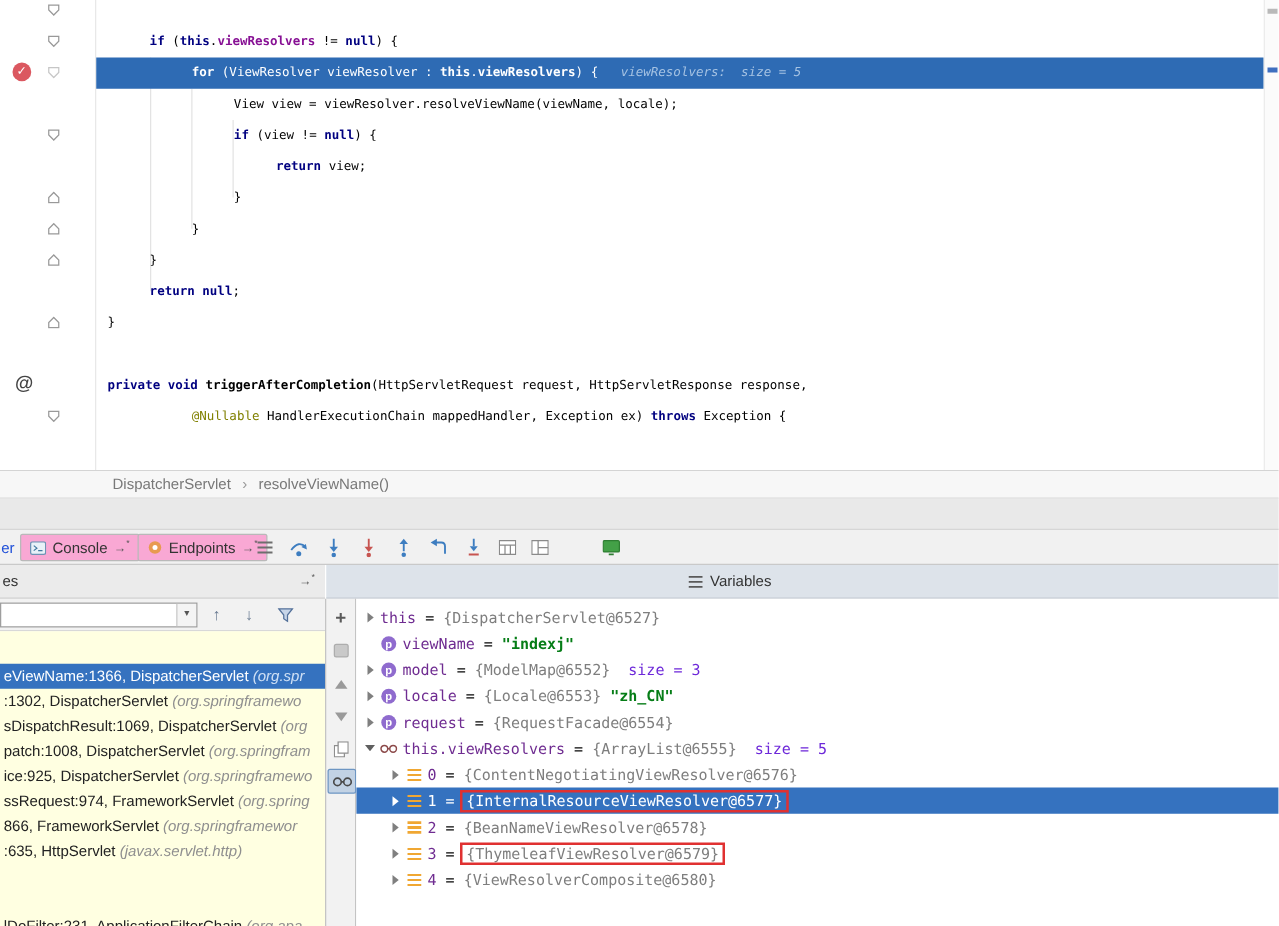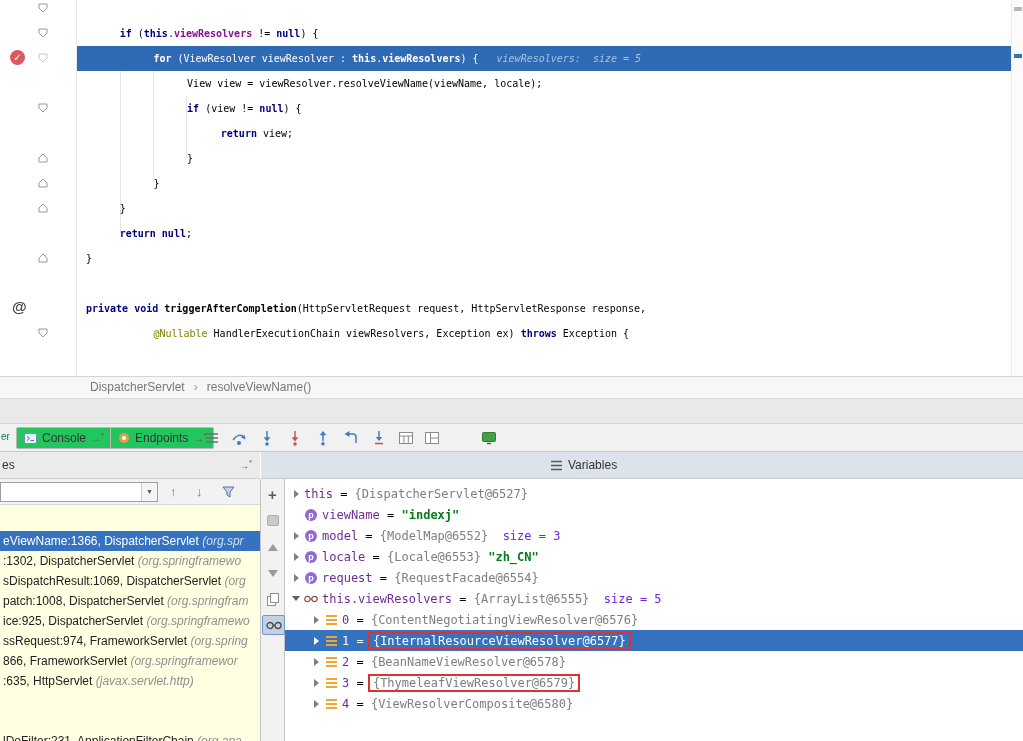--- a/index.html
+++ b/index.html
@@ -31,22 +31,22 @@
 
   
   #breadcrumbs{position:absolute;left:0;top:377px;width:1023px;height:22px;background:#F7F7F7;
     border-bottom:1px solid #DADADA;line-height:21px;font-size:12px;color:#787878;padding-left:90px}
   .crumb{cursor:default}
   .crumb-sep{margin:0 9px;color:#9A9A9A}
 
   
   #band{position:absolute;left:0;top:399px;width:1023px;height:25px;background:#E9E9E9;border-bottom:1px solid #D6D6D6}
   #dtoolbar{position:absolute;left:0;top:424px;width:1023px;height:28px;background:#F1F1F1;border-bottom:1px solid #C9C9C9}
-  #tab-cut{position:absolute;left:1px;top:7px;font-size:10px;color:#0f766e}
-  .dtab{position:absolute;top:3px;height:22px;background:#22c55e;border:1px solid #B9B9B9;border-radius:2px;
+  #tab-cut{position:absolute;left:1px;top:7px;font-size:12px;color:#1d4ed8}
+  .dtab{position:absolute;top:3px;height:22px;background:#f9a8d4;border:1px solid #B9B9B9;border-radius:2px;
     display:flex;align-items:center;gap:5px;padding:0 7px;font-size:12px;color:#333}
   .mini-arrow{font-size:10px;color:#555;line-height:10px}
   .mini-arrow sup{font-size:7px}
   #step-icons{position:absolute;left:205px;top:0;height:28px;display:flex;align-items:center;gap:12px}
   #green-ic{position:absolute;left:482px;top:8px}
 
   
   #pheaders{position:absolute;left:0;top:452px;width:956px;height:27px}
   #frames-head{position:absolute;left:0;top:0;width:260px;height:27px;background:#EBEBEB;border-bottom:1px solid #CFCFCF}
   #frames-head .lbl{position:absolute;left:2px;top:6px;font-size:12px;color:#333}
@@ -116,21 +116,21 @@
       <div class="code-line" style="top: 70.5px; padding-left: 110.1px;"><span class="tk tk-pl">View view = viewResolver.resolveViewName(viewName, locale);</span></div>
       <div class="code-line" style="top: 95.5px; padding-left: 110.1px;"><span class="tk tk-kw">if</span><span class="tk tk-pl"> (view != </span><span class="tk tk-kw">null</span><span class="tk tk-pl">) {</span></div>
       <div class="code-line" style="top: 120.5px; padding-left: 143.8px;"><span class="tk tk-kw">return</span><span class="tk tk-pl"> view;</span></div>
       <div class="code-line" style="top: 145.5px; padding-left: 110.1px;"><span class="tk tk-pl">}</span></div>
       <div class="code-line" style="top: 170.5px; padding-left: 76.4px;"><span class="tk tk-pl">}</span></div>
       <div class="code-line" style="top: 195.5px; padding-left: 42.7px;"><span class="tk tk-pl">}</span></div>
       <div class="code-line" style="top: 220.5px; padding-left: 42.7px;"><span class="tk tk-kw">return</span><span class="tk tk-pl"> </span><span class="tk tk-kw">null</span><span class="tk tk-pl">;</span></div>
       <div class="code-line" style="top: 245.5px; padding-left: 9px;"><span class="tk tk-pl">}</span></div>
       <div class="code-line" style="top: 270.5px; padding-left: 9px;"></div>
       <div class="code-line" style="top: 295.5px; padding-left: 9px;"><span class="tk tk-kw">private</span><span class="tk tk-pl"> </span><span class="tk tk-kw">void</span><span class="tk tk-pl"> </span><span class="tk tk-decl">triggerAfterCompletion</span><span class="tk tk-pl">(HttpServletRequest request, HttpServletResponse response,</span></div>
-      <div class="code-line" style="top: 320.5px; padding-left: 76.4px;"><span class="tk tk-ann">@Nullable</span><span class="tk tk-pl"> HandlerExecutionChain viewResolvers, Exception ex) </span><span class="tk tk-kw">throws</span><span class="tk tk-pl"> Exception {</span></div>
+      <div class="code-line" style="top: 320.5px; padding-left: 76.4px;"><span class="tk tk-ann">@Nullable</span><span class="tk tk-pl"> HandlerExecutionChain mappedHandler, Exception ex) </span><span class="tk tk-kw">throws</span><span class="tk tk-pl"> Exception {</span></div>
     </div>
   <div id="gutter-markers">
       <svg class="fold" style="top:3px" width="10" height="10" viewBox="0 0 10 10">
         <polygon points="1,1 9,1 9,5 5,9 1,5" fill="#FFFFFF" stroke="#999999" stroke-width="1"></polygon>
       </svg>
       <svg class="fold" style="top:28px" width="10" height="10" viewBox="0 0 10 10">
         <polygon points="1,1 9,1 9,5 5,9 1,5" fill="#FFFFFF" stroke="#999999" stroke-width="1"></polygon>
       </svg>
       <svg class="fold pale" style="top:53px" width="10" height="10" viewBox="0 0 10 10">
         <polygon points="1,1 9,1 9,5 5,9 1,5" fill="#FFFFFF" stroke="#999999" stroke-width="1"></polygon>

